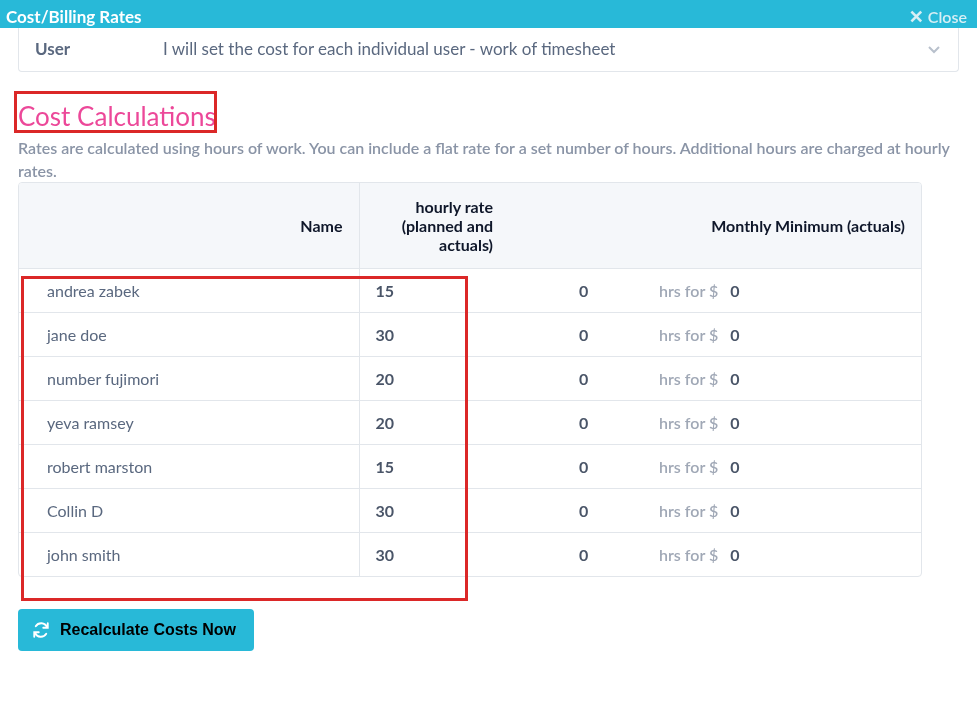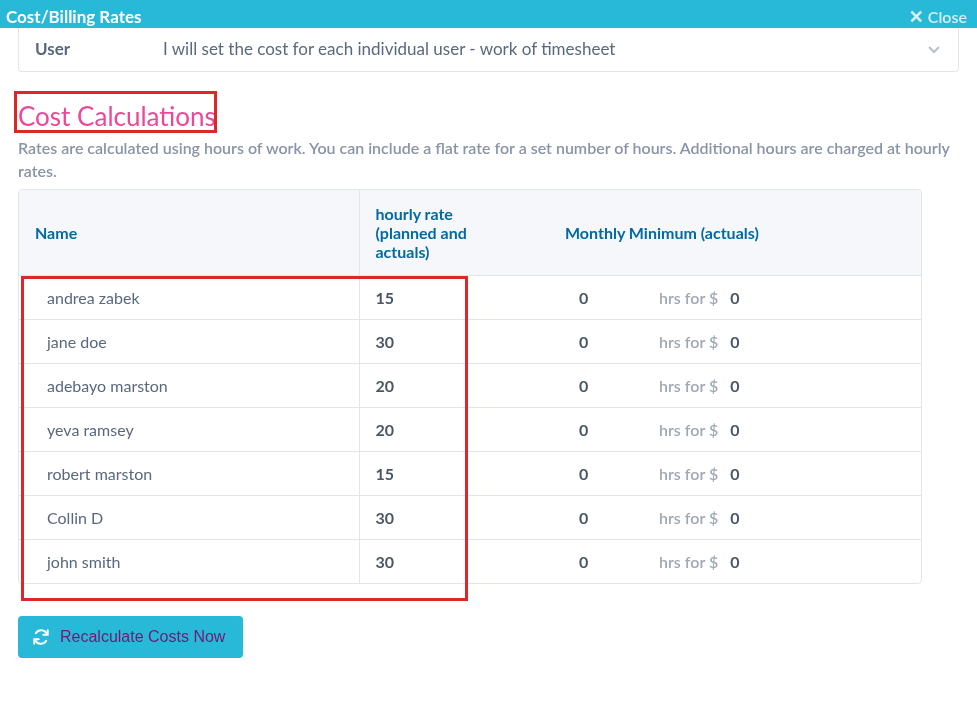--- a/index.html
+++ b/index.html
@@ -72,21 +72,21 @@
     font-size: 26px;
     font-weight: 400;
     color: #ec4899;
     margin-bottom: 2px;
   }
   .section-desc {
     color: #8a94a6;
     font-weight: 600;
     font-size: 16px;
     margin-top: 4px;
-    margin-bottom: 7px;
+    margin-bottom: 0;
     line-height: 1.45;
   }
   
   .red-box-1 {
     position: absolute;
     border: 3px solid #db2828;
     left: 14px;
     top: 91px;
     width: 203px;
     height: 42px;
@@ -106,24 +106,24 @@
     border-radius: 4px;
     overflow: hidden;
     width: 904px;
   }
   table {
     width: 100%;
     border-collapse: collapse;
   }
   thead th {
     background: #f5f7fa;
-    color: #0369a1;
-    font-weight: 700;
-    font-size: 16px;
-    text-align: left;
+    color: #0f172a;
+    font-weight: 700;
+    font-size: 16px;
+    text-align: right;
     padding: 14px 16px;
     border-bottom: 1px solid #e2e6eb;
     vertical-align: middle;
   }
   thead th:first-child { width: 340px; }
   thead th:nth-child(2) { width: 150px; border-left: 1px solid #e2e6eb; }
   thead th:nth-child(3) { width: 40px; }
   thead th:nth-child(4) { }
   tbody td {
     padding: 12px 16px;
@@ -162,25 +162,25 @@
     margin-right: 10px;
   }
   .min-inner .v2 {
     font-weight: 700;
     color: #4a5568;
     margin-left: 2px;
   }
   .recalc-btn {
     margin-top: 32px;
     background: #28b9d8;
-    color: #701a75;
+    color: #000000;
     border: none;
     border-radius: 4px;
     padding: 12px 18px 12px 14px;
-    font-weight: 400;
+    font-weight: 700;
     font-size: 16px;
     display: inline-flex;
     align-items: center;
     gap: 10px;
     cursor: pointer;
   }
   .recalc-btn svg { display:block; }
   .rel { position: relative; }
 </style>
 </head>
@@ -238,21 +238,21 @@
             <td class="spacer-cell"></td>
             <td class="min-cell">
               <div class="min-inner">
                 <span class="v1">0</span>
                 <span class="mid">hrs for $</span>
                 <span class="v2">0</span>
               </div>
             </td>
           </tr>
           <tr>
-            <td class="name-cell">adebayo marston</td>
+            <td class="name-cell">number fujimori</td>
             <td class="rate-cell">20</td>
             <td class="spacer-cell"></td>
             <td class="min-cell">
               <div class="min-inner">
                 <span class="v1">0</span>
                 <span class="mid">hrs for $</span>
                 <span class="v2">0</span>
               </div>
             </td>
           </tr>

